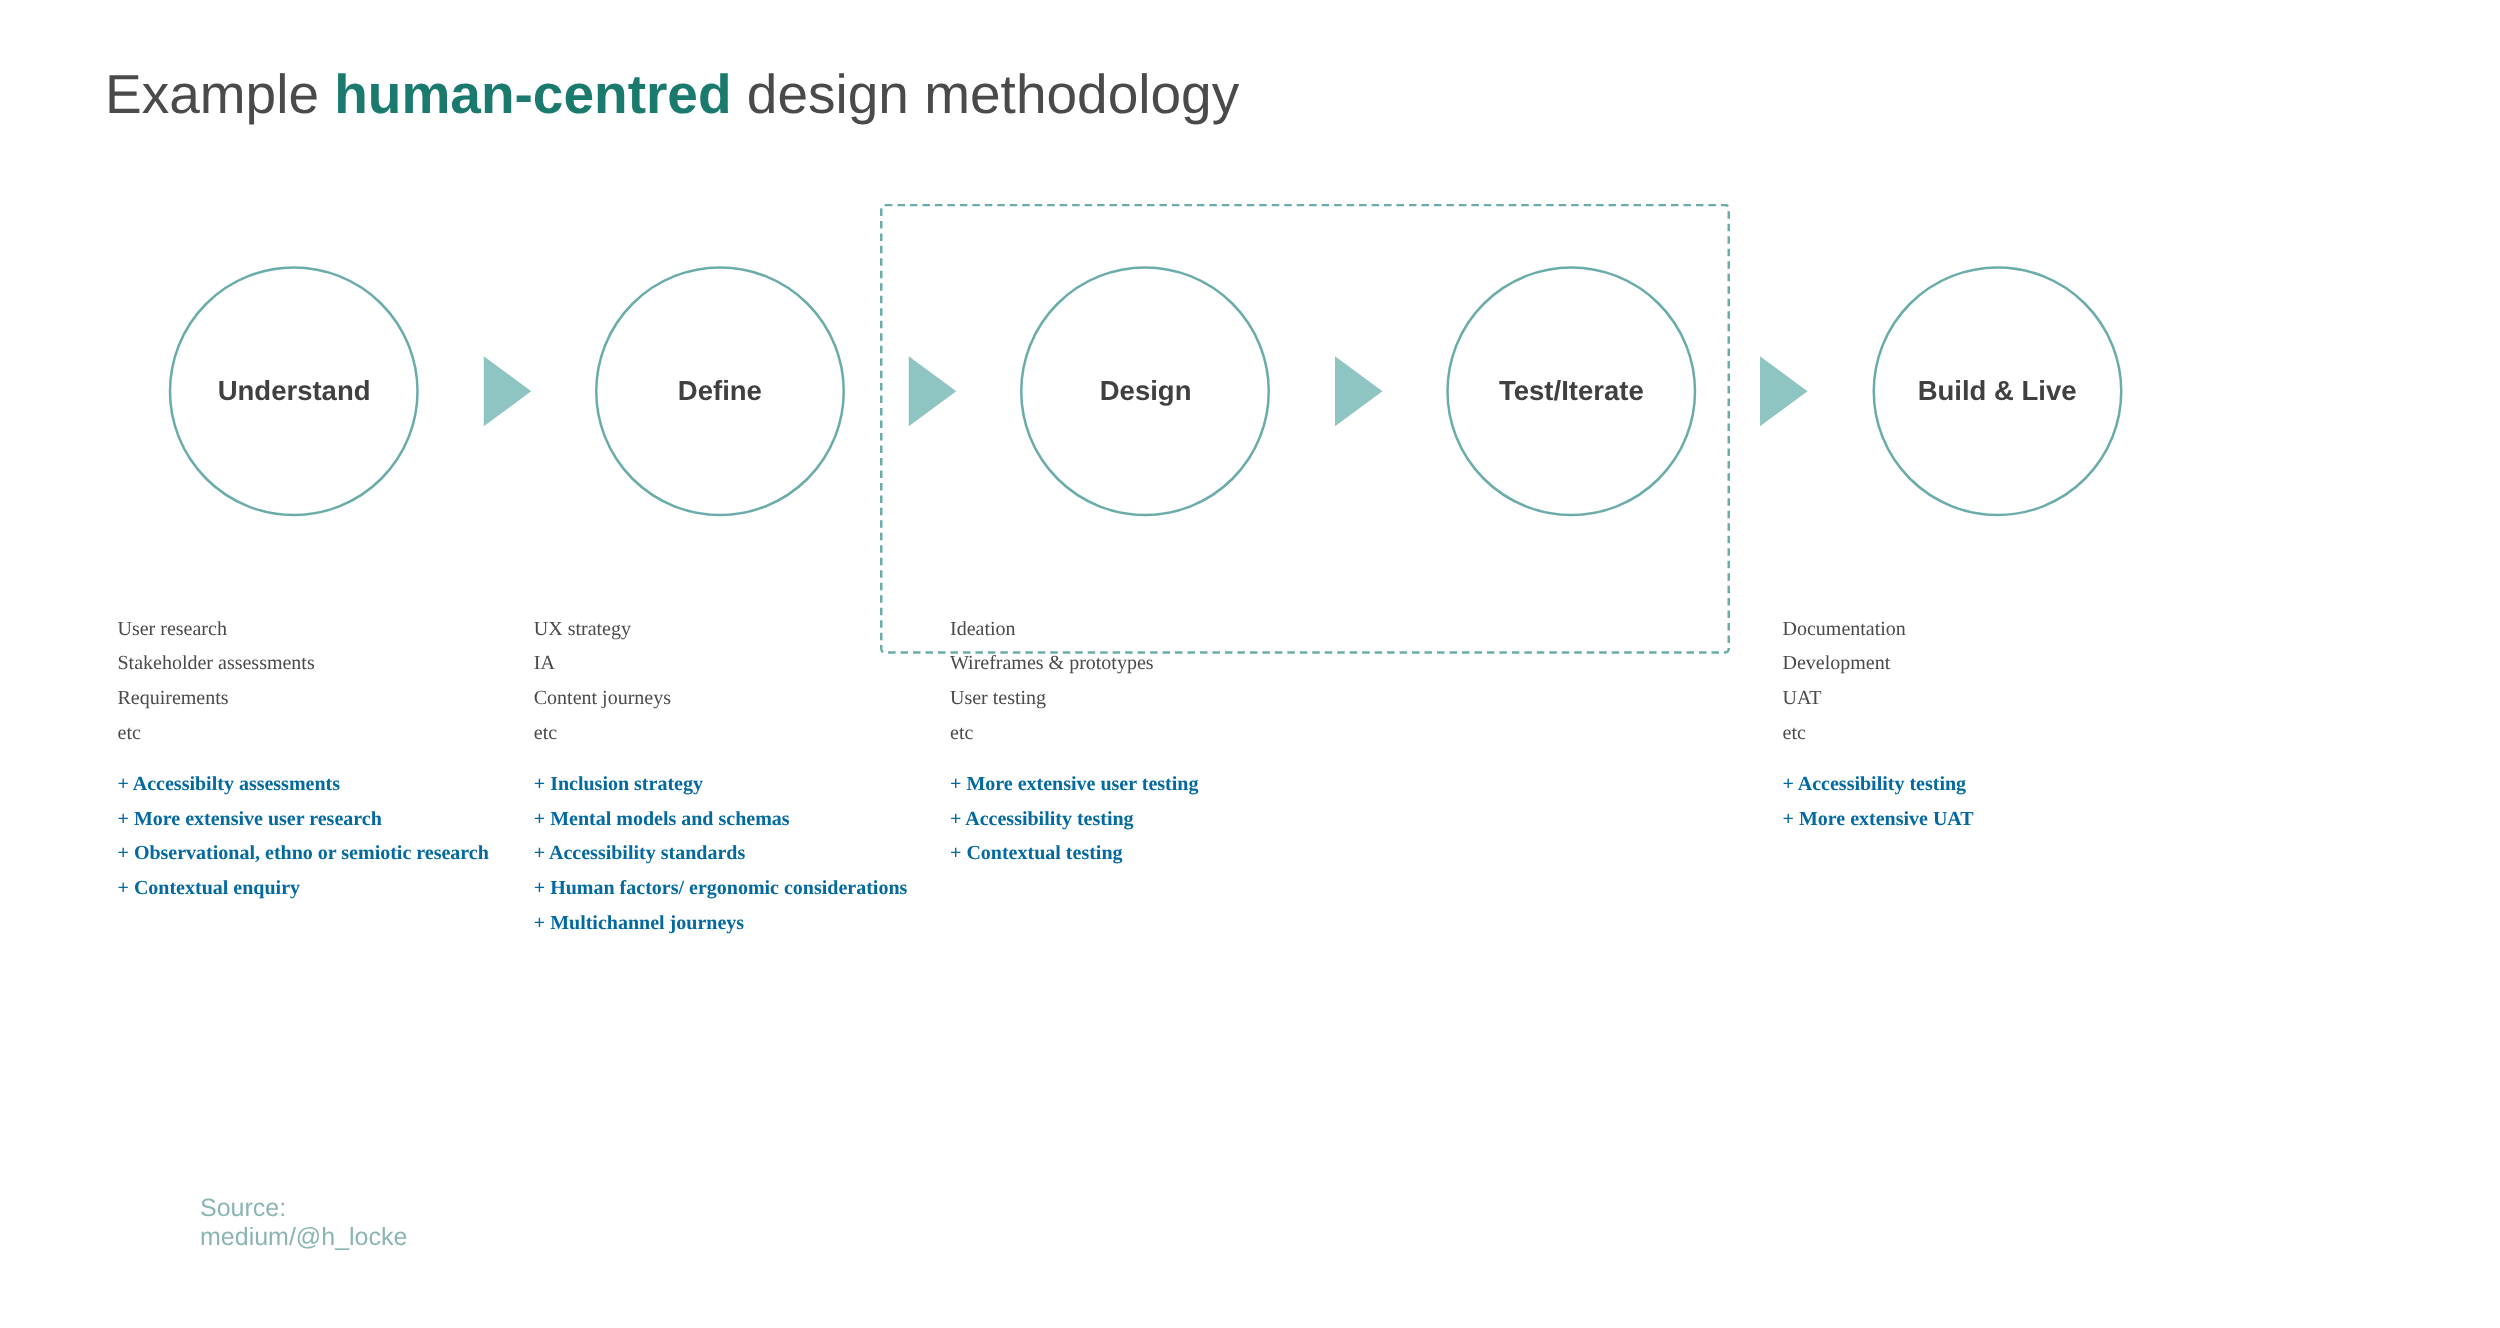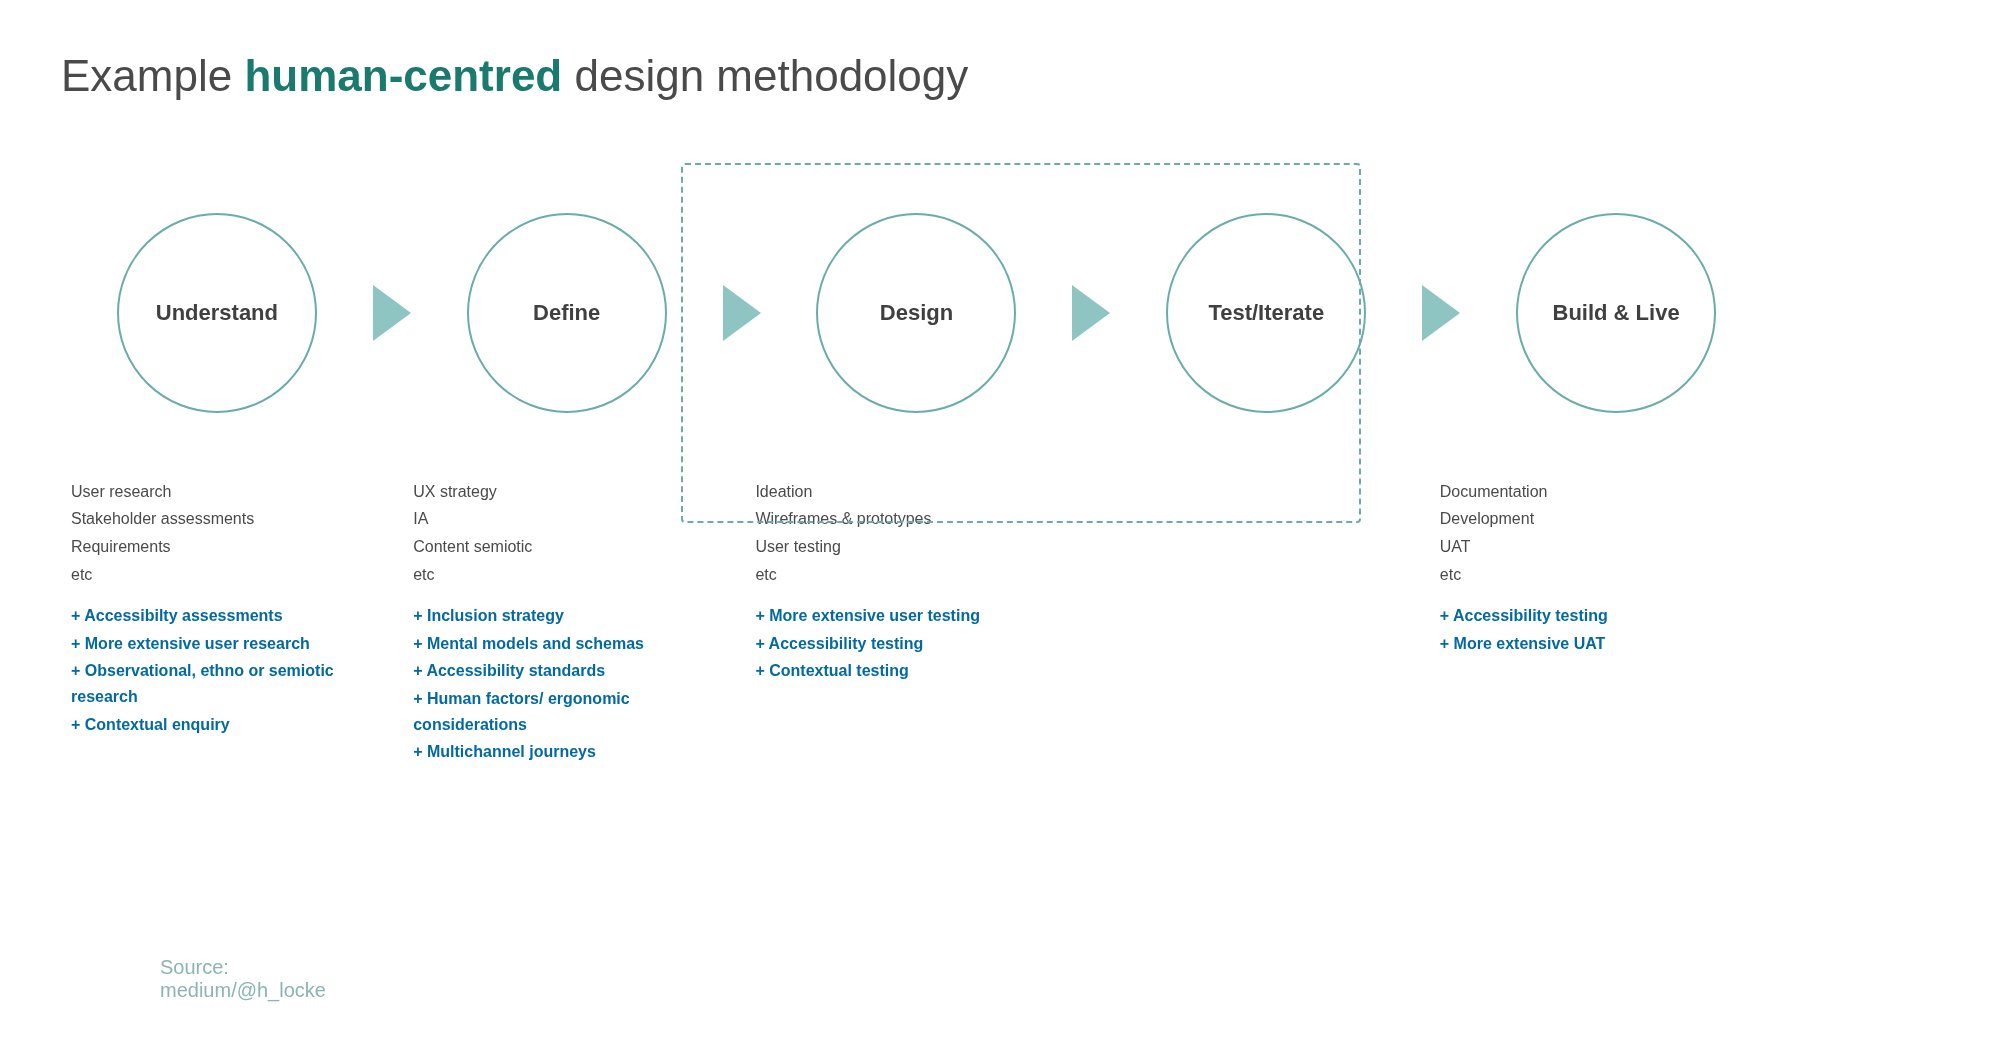--- a/index.html
+++ b/index.html
@@ -8,21 +8,21 @@
       font-family: Arial, sans-serif;
       width: 2000px;
       min-height: 1062px;
       position: relative;
       overflow: hidden;
     }
 
     .page-container {
       width: 1833px;
       min-height: 1062px;
-      padding: 50px 61px;
+      padding: 50px 84px;
       background: #fff;
     }
 
     .page-title {
       font-size: 44px;
       color: #4a4a4a;
       font-weight: 300;
       margin-bottom: 60px;
       line-height: 1.2;
     }
@@ -72,21 +72,22 @@
       border-top: 28px solid transparent;
       border-bottom: 28px solid transparent;
       border-left: 38px solid #8ec5c2;
       flex-shrink: 0;
       margin: 0 -5px;
     }
 
     .content-area {
       display: flex;
       width: 100%;
-      margin-top: 16px;
+      margin-top: 28px;
+      font-family: Liberation Serif, serif;
     }
 
     .stage-content {
       flex: 1;
       padding: 0 10px;
       font-size: 16px;
       color: #4a4a4a;
       line-height: 1.6;
     }
 
@@ -214,21 +215,21 @@
           <p>+ More extensive user research</p>
           <p>+ Observational, ethno or semiotic research</p>
           <p>+ Contextual enquiry</p>
         </div>
       </div>
 
       <div class="stage-content">
         <div class="normal-text">
           <p>UX strategy</p>
           <p>IA</p>
-          <p>Content semiotic</p>
+          <p>Content journeys</p>
           <p>etc</p>
         </div>
         <div class="bold-text">
           <p>+ Inclusion strategy</p>
           <p>+ Mental models and schemas</p>
           <p>+ Accessibility standards</p>
           <p>+ Human factors/ ergonomic considerations</p>
           <p>+ Multichannel journeys</p>
         </div>
       </div>

